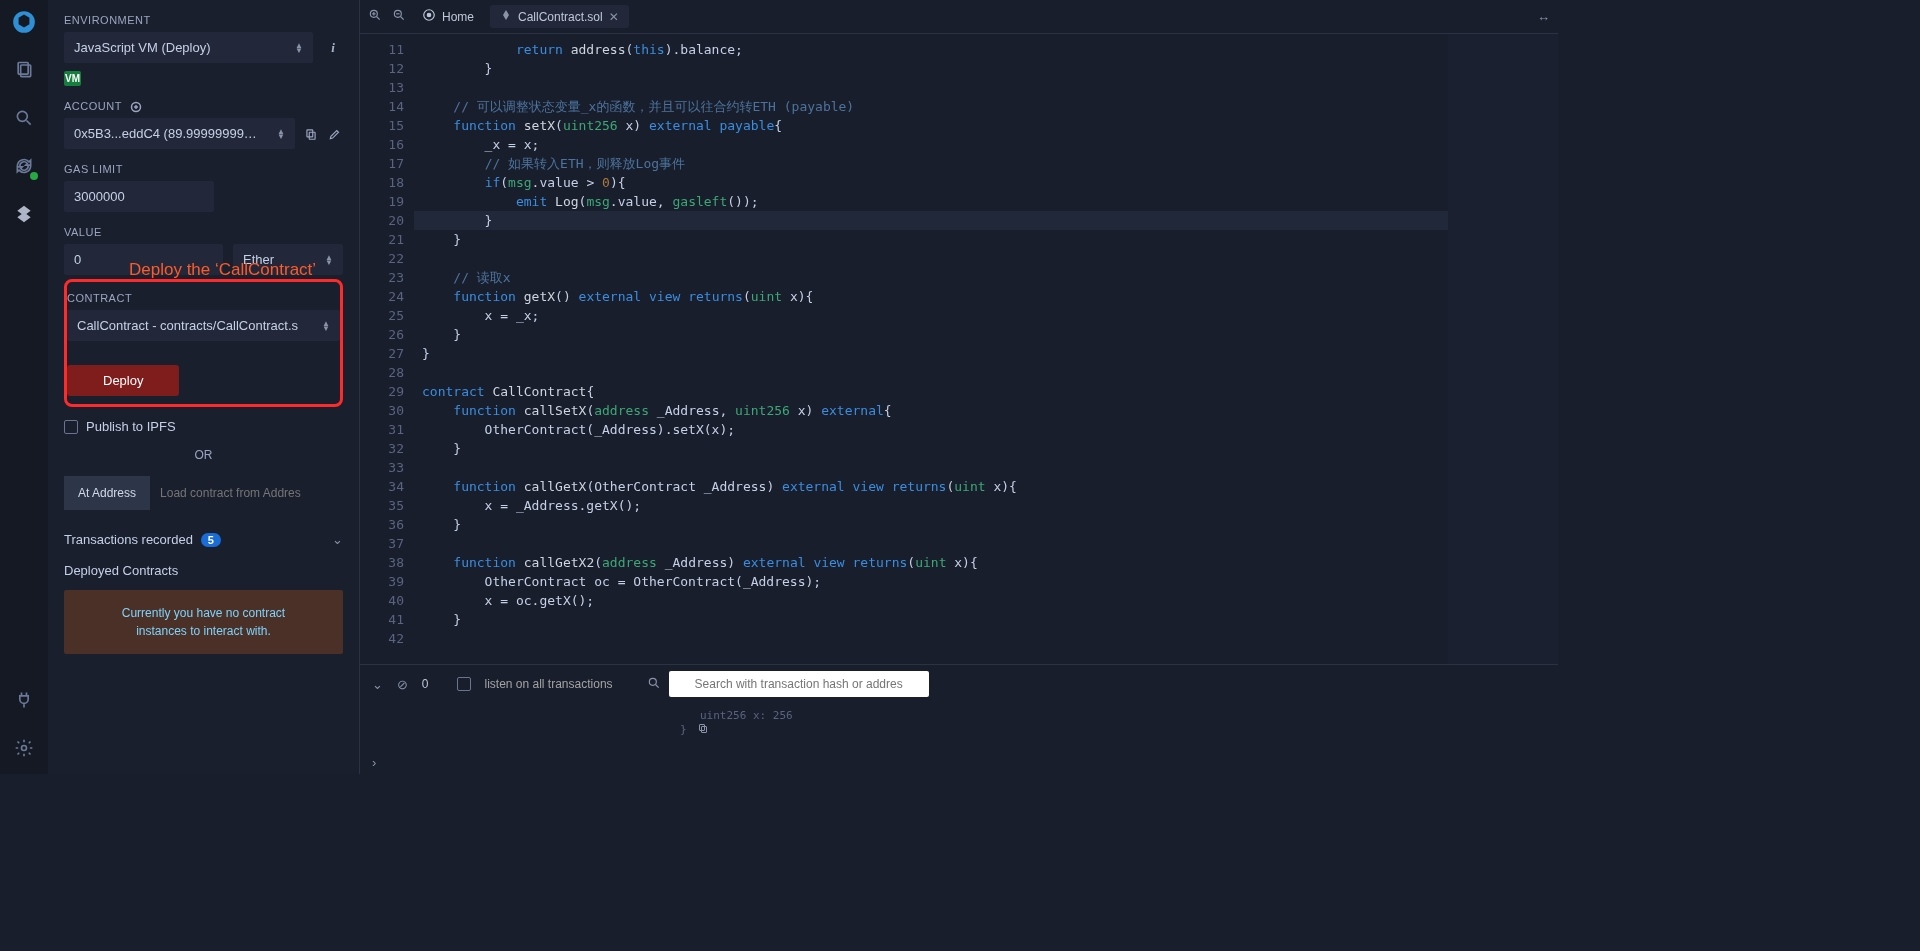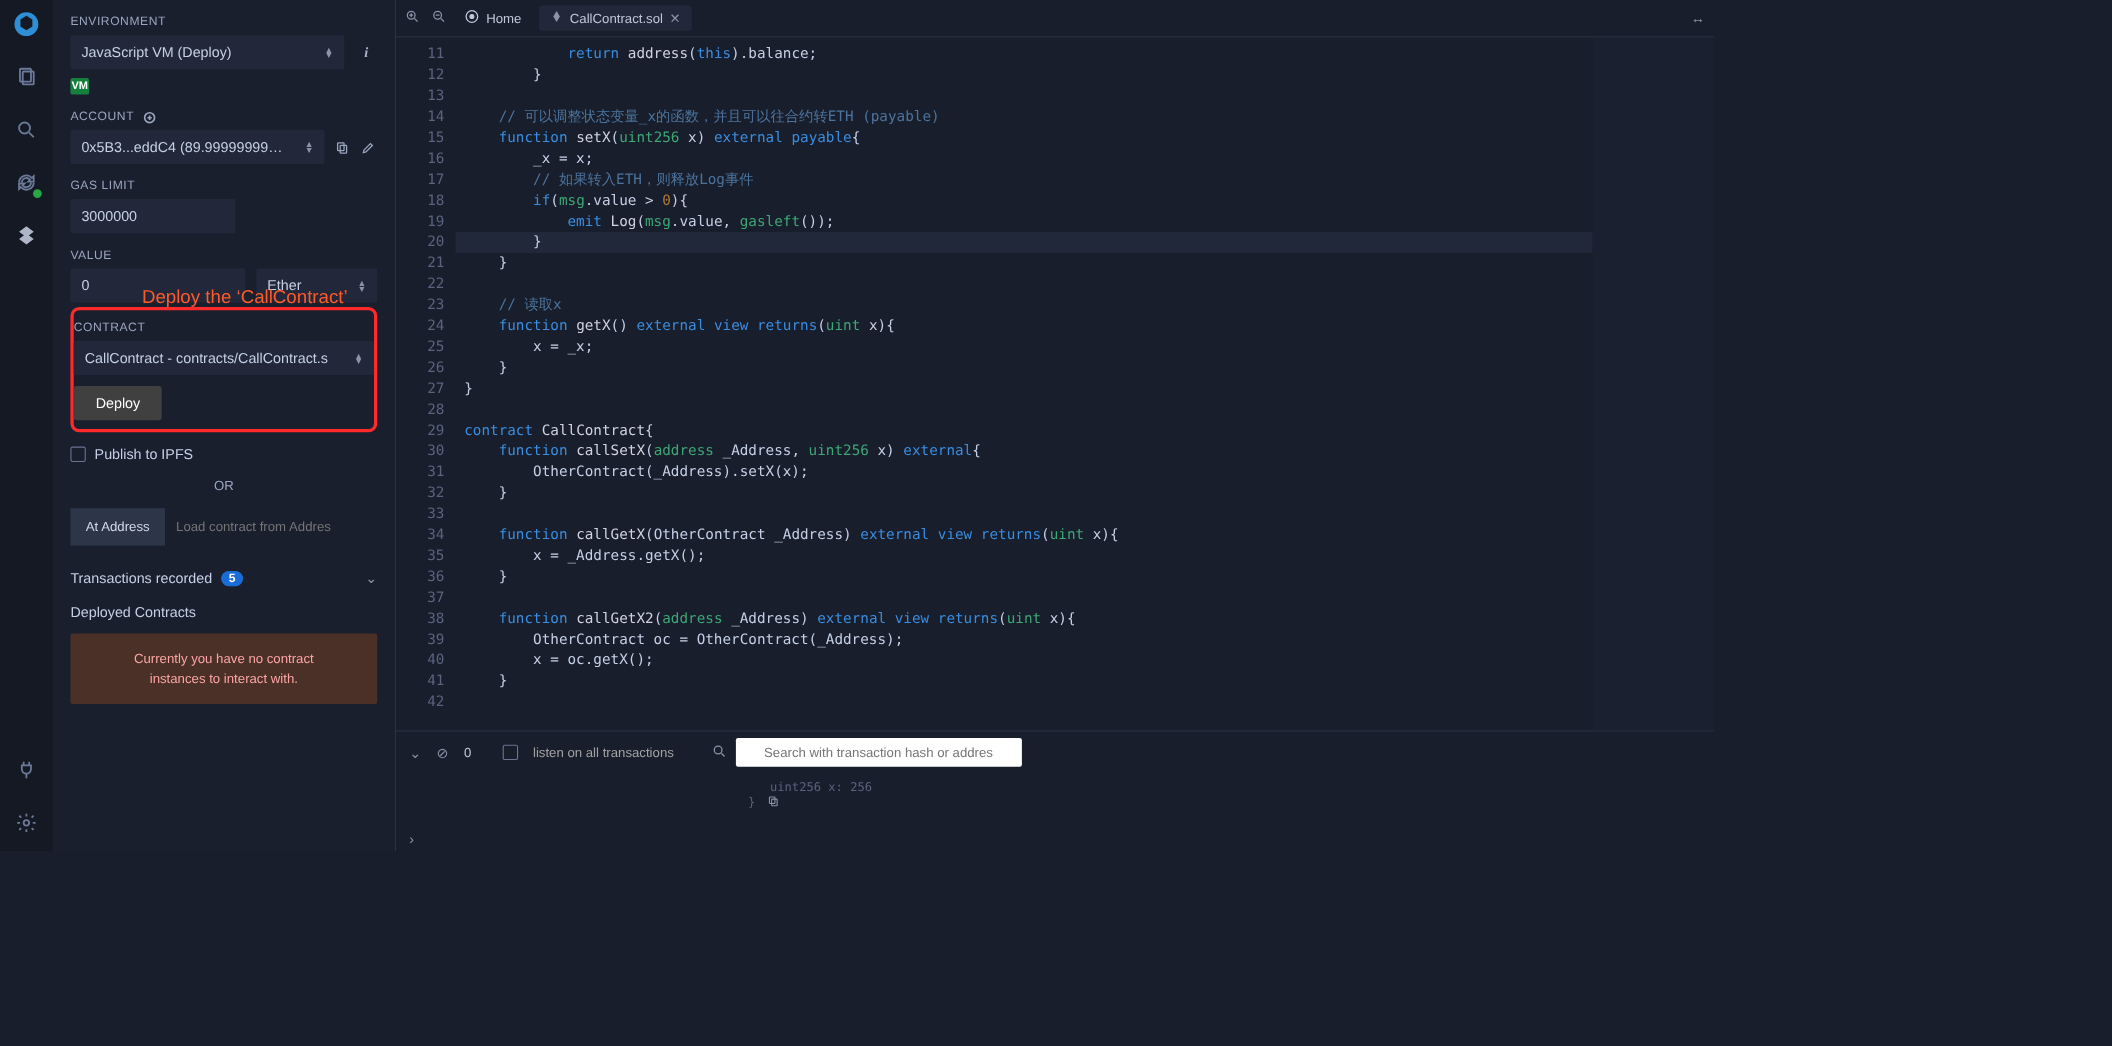--- a/index.html
+++ b/index.html
@@ -51,32 +51,32 @@
 .account-row { display:flex; gap:8px; align-items:center; }
 .account-row .select { flex:1; }
 .mini-icon { color:#9aa5bf; cursor:pointer; width:16px; height:16px; display:flex; align-items:center; justify-content:center; }
 .input-text input { background:transparent; border:none; color:#c5d0e6; font-size:13px; width:100%; outline:none; }
 .value-row { display:flex; gap:10px; }
 .value-row .input-text { flex:1; }
 .value-row .select { width:110px; }
 .annotation-box { border:3px solid #ff2a2a; border-radius:8px; padding:4px 0 8px 0; margin-top:4px; position:relative; }
 .annotation-box .label { margin-top:6px; }
 .annotation-label { position:absolute; top:-22px; left:62px; color:#ff5a2a; font-size:17px; font-weight:500; white-space:nowrap; }
-.deploy-btn { background:#404040; color:#fff; border:none; padding:8px 20px; border-radius:3px; font-size:13px; cursor:pointer; margin-top:10px; }
+.deploy-btn { background:#7f1d1d; color:#fff; border:none; padding:8px 36px; border-radius:3px; font-size:13px; cursor:pointer; margin-top:24px; }
 .checkbox-row { display:flex; align-items:center; gap:8px; margin-top:12px; }
 .checkbox-row .cb { width:14px; height:14px; border:1px solid #6a7490; border-radius:2px; }
 .or-text { text-align:center; margin:14px 0; font-size:12px; color:#9aa5bf; }
 .ataddr-row { display:flex; }
 .ataddr-btn { background:#2d3548; color:#d3d9e8; padding:10px 14px; font-size:12px; border:none; cursor:pointer; }
 .ataddr-input { flex:1; background:transparent; border:none; padding:10px; color:#8a93a8; font-size:12px; outline:none; }
 .tx-recorded { display:flex; align-items:center; gap:8px; margin-top:22px; font-size:13px; }
 .count-pill { background:#1a6dd6; color:#fff; font-size:11px; font-weight:600; padding:1px 7px; border-radius:9px; }
 .chev-down { margin-left:auto; color:#8a93a8; }
 .deployed-h { margin-top:16px; font-size:13px; }
-.no-contract-msg { margin-top:12px; background:#4a3026; color:#fca5a5; padding:14px 16px; text-align:center; border-radius:2px; line-height:1.5; font-size:12px; }
+.no-contract-msg { margin-top:12px; background:#4a3026; color:#7dd3fc; padding:14px 16px; text-align:center; border-radius:2px; line-height:1.5; font-size:12px; }
 .main { flex:1; display:flex; flex-direction:column; background:#181e2b; min-width:0; }
 .tabs-row { display:flex; align-items:center; height:34px; border-bottom:1px solid #2a3244; padding:0 8px; gap:6px; }
 .zoom-icons { display:flex; gap:10px; color:#8a93a8; }
 .tab { display:flex; align-items:center; gap:6px; padding:4px 10px; font-size:12px; color:#bfc7d9; border-radius:3px; cursor:pointer; }
 .tab.active { background:#222839; }
 .tab .x { color:#8a93a8; font-size:12px; }
 .expand-icon { margin-left:auto; color:#8a93a8; cursor:pointer; }
 .editor-area { flex:1; display:flex; overflow:hidden; position:relative; }
 .gutter { width:54px; text-align:right; padding:6px 10px 6px 0; color:#5a6380; font-family:Consolas,monospace; font-size:13px; line-height:19px; user-select:none; }
 .code { flex:1; padding:6px 0; font-family:Consolas,monospace; font-size:13px; line-height:19px; white-space:pre; overflow:hidden; }

